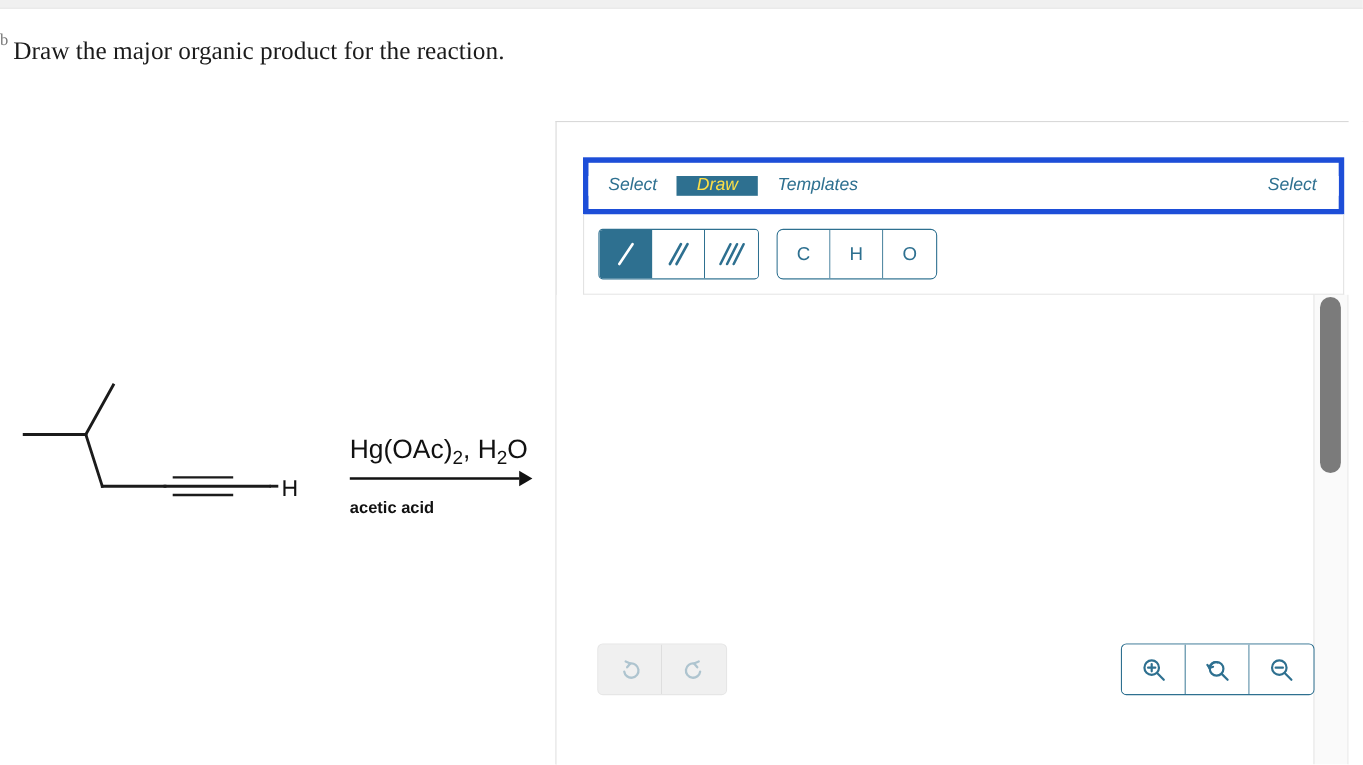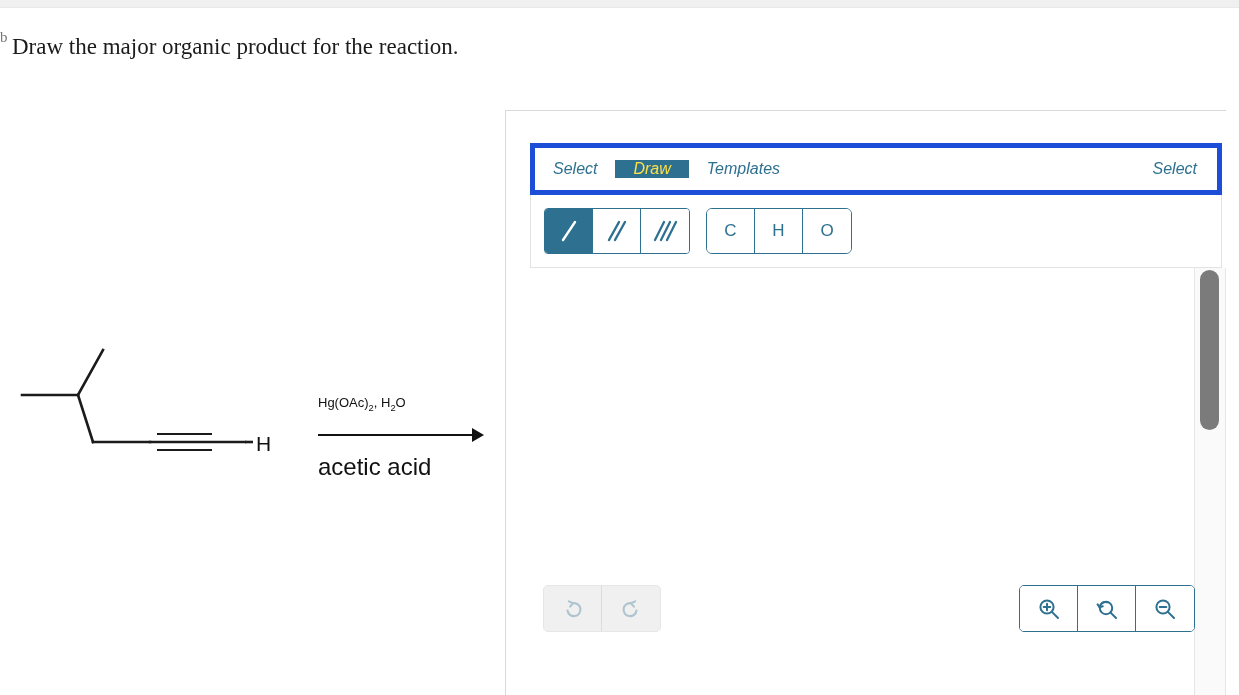--- a/index.html
+++ b/index.html
@@ -48,26 +48,27 @@
   }
   .scheme svg { display: block; }
   .cond {
     position: absolute;
     font-family: "Liberation Sans", sans-serif;
     color: #111;
     white-space: nowrap;
   }
   .cond-top {
     left: 318px; top: 395px;
-    font-size: 13px;
+    font-size: 24px;
     text-align: right;
   }
   .cond-bottom {
     left: 318px; top: 453px;
-    font-size: 24px;
+    font-size: 15px;
+    font-weight: bold;
   }
   .cond sub { font-size: 0.72em; }
 
   
   .editor-panel {
     position: absolute;
     left: 505px; top: 110px;
     width: 745px; height: 590px;
     background: #ffffff;
     border: 1px solid #d9d9d9;

